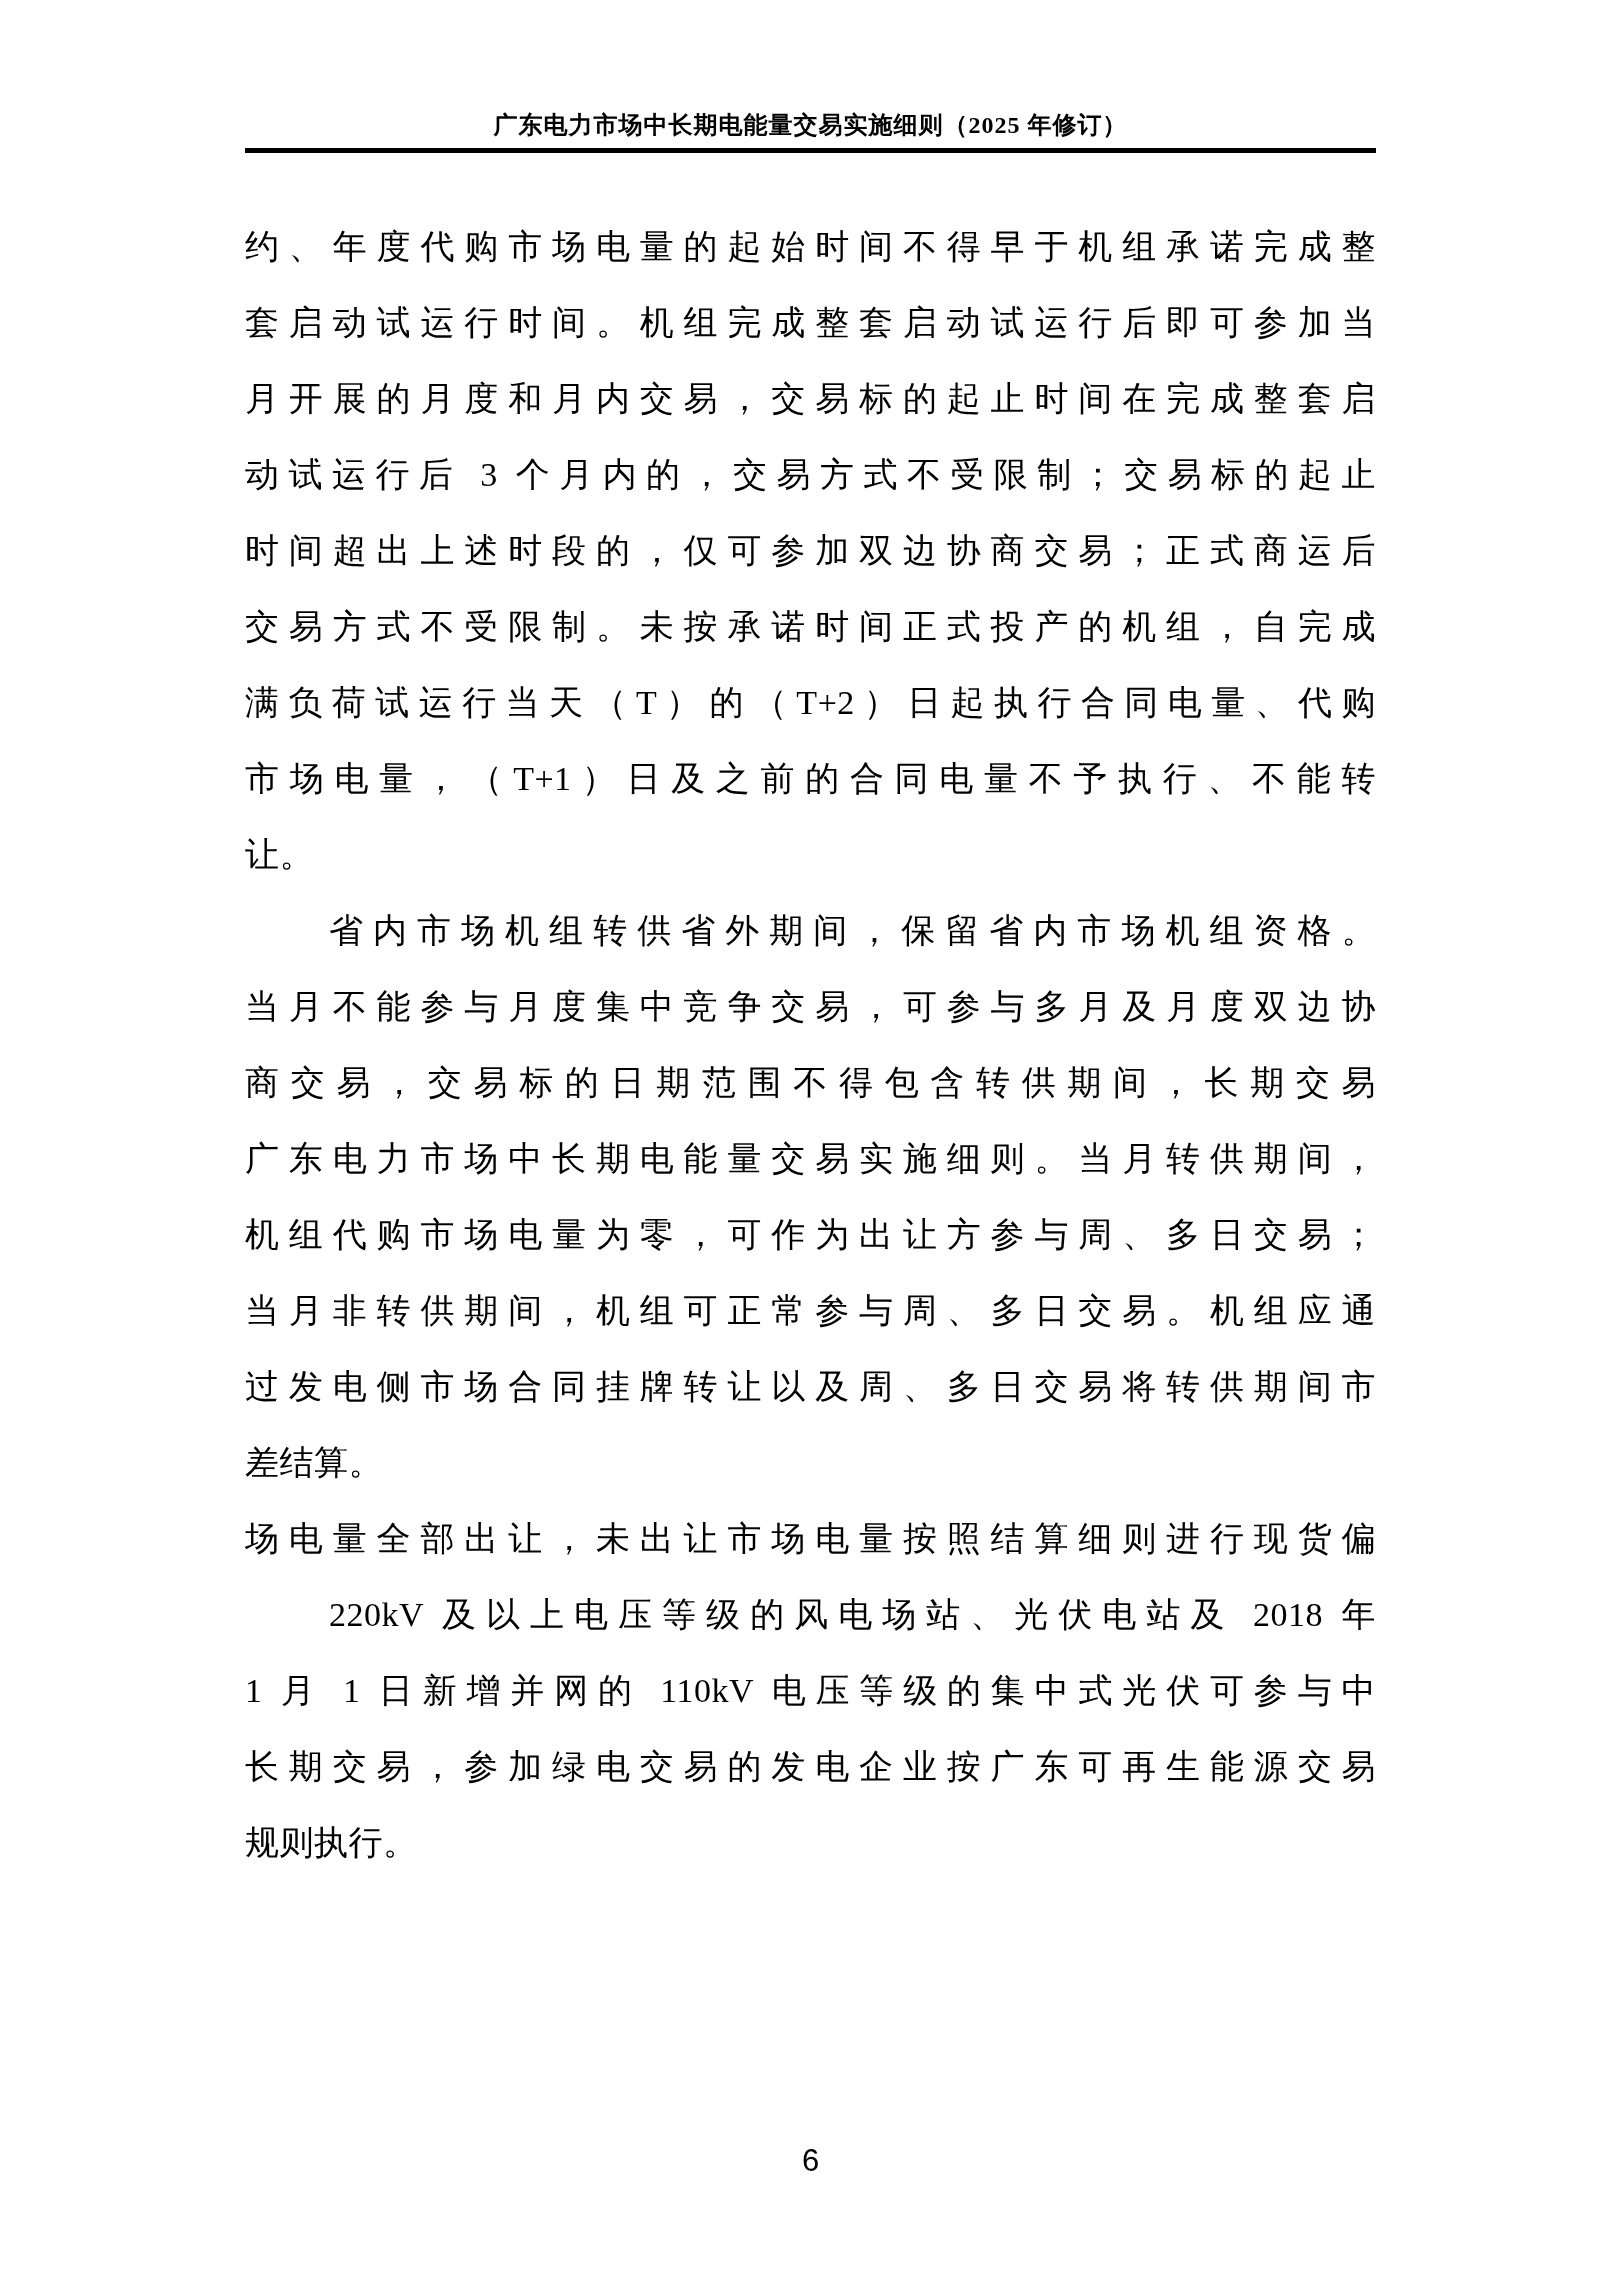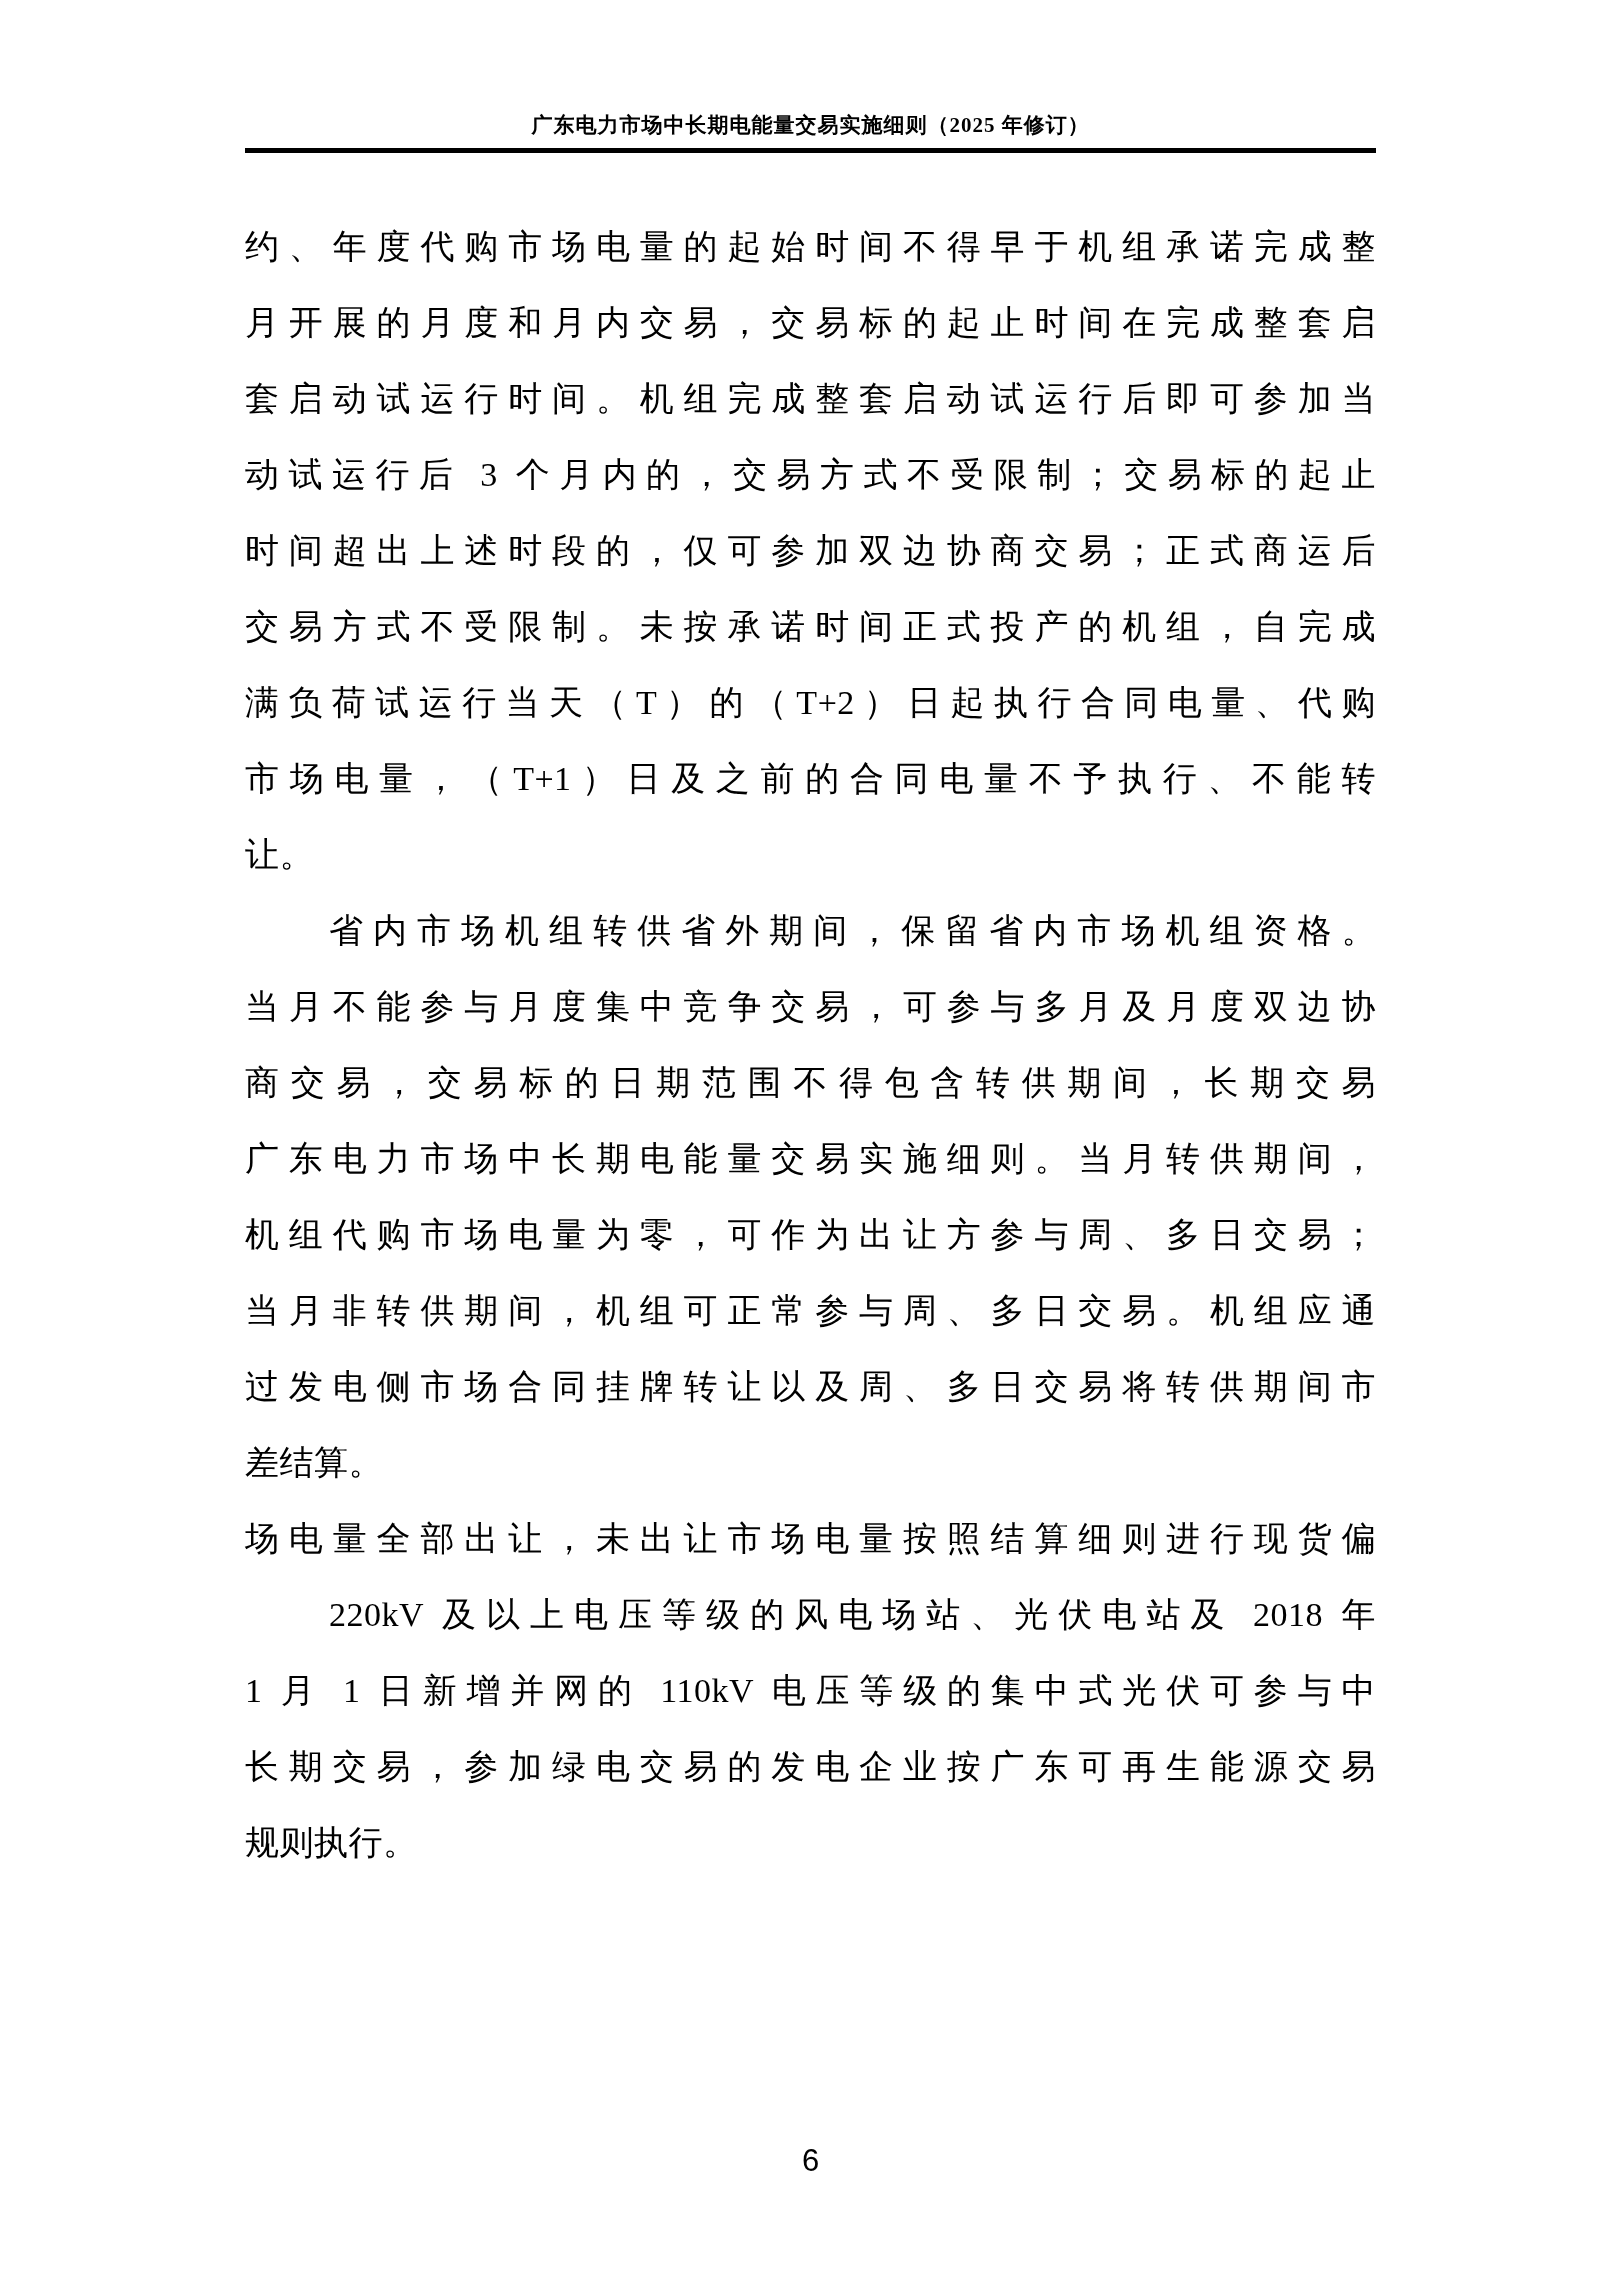--- a/index.html
+++ b/index.html
@@ -16,21 +16,21 @@
 
   
   .header {
     position: absolute;
     left: 245px;
     top: 110px;
     width: 1131px;
     text-align: center;
   }
   .header-title {
-    font-size: 21px;
+    font-size: 24px;
     font-weight: 700;
     line-height: 31px;
     letter-spacing: 1px;
     white-space: nowrap;
   }
   .header-rule {
     position: absolute;
     left: 245px;
     top: 148px;
     width: 1131px;
@@ -80,22 +80,22 @@
 <div class="page">
 
   <div class="header">
     <div class="header-title">广东电力市场中长期电能量交易实施细则（2025 年修订）</div>
   </div>
   <div class="header-rule"></div>
 
   <div class="body-text">
 
     <div class="line">约、年度代购市场电量的起始时间不得早于机组承诺完成整</div>
+    <div class="line">套启动试运行时间。机组完成整套启动试运行后即可参加当</div>
     <div class="line">月开展的月度和月内交易，交易标的起止时间在完成整套启</div>
-    <div class="line">套启动试运行时间。机组完成整套启动试运行后即可参加当</div>
     <div class="line">动试运行后 3 个月内的，交易方式不受限制；交易标的起止</div>
     <div class="line">时间超出上述时段的，仅可参加双边协商交易；正式商运后</div>
     <div class="line">交易方式不受限制。未按承诺时间正式投产的机组，自完成</div>
     <div class="line">满负荷试运行当天（T）的（T+2）日起执行合同电量、代购</div>
     <div class="line">市场电量，（T+1）日及之前的合同电量不予执行、不能转</div>
     <div class="line end">让。</div>
 
     <div class="line indent">省内市场机组转供省外期间，保留省内市场机组资格。</div>
     <div class="line">当月不能参与月度集中竞争交易，可参与多月及月度双边协</div>
     <div class="line">商交易，交易标的日期范围不得包含转供期间，长期交易</div>

